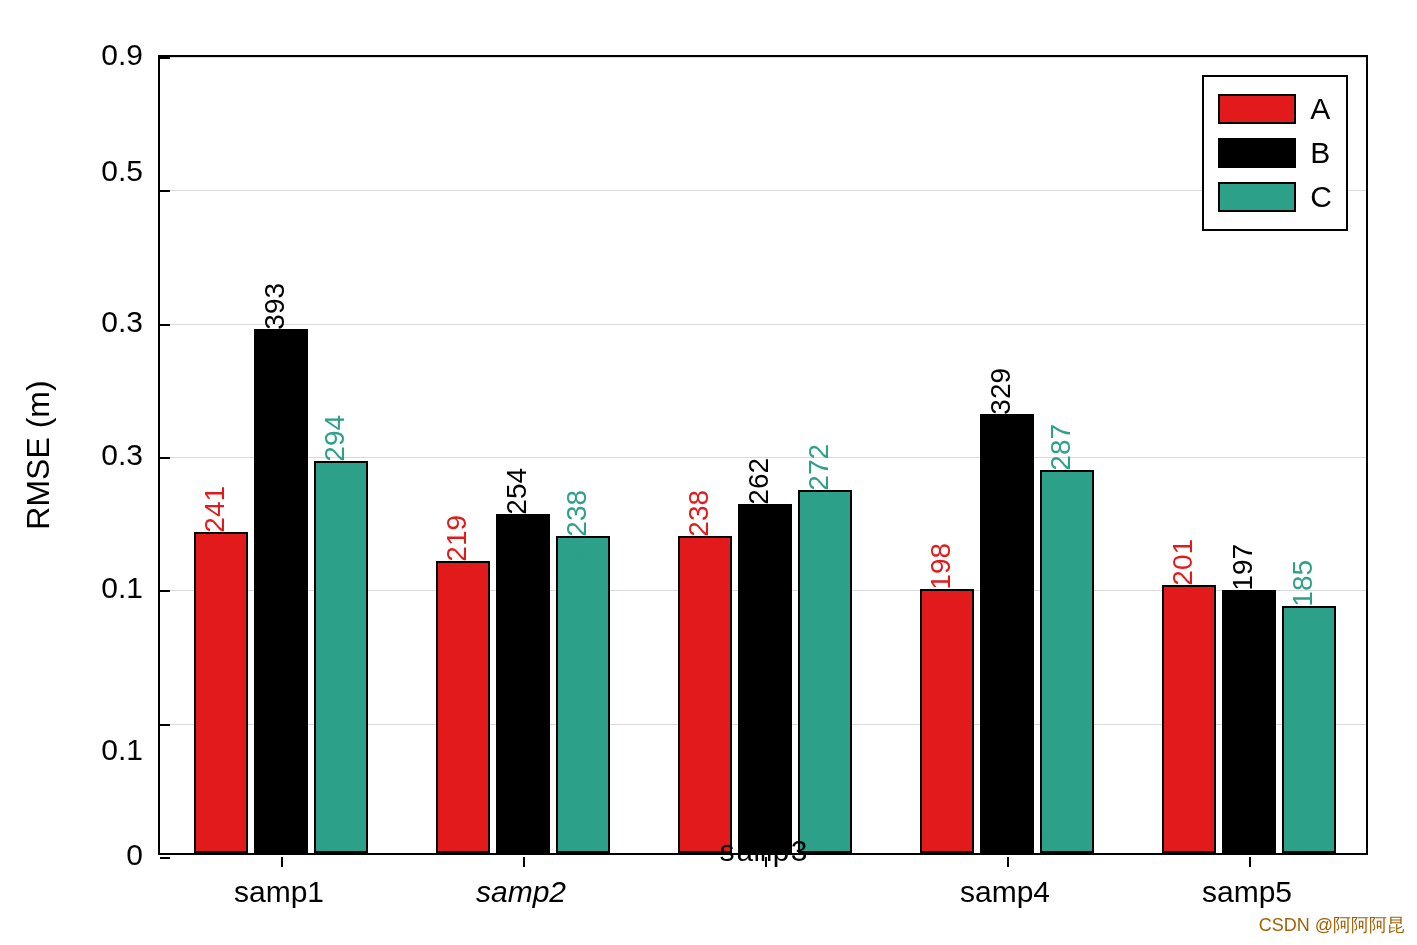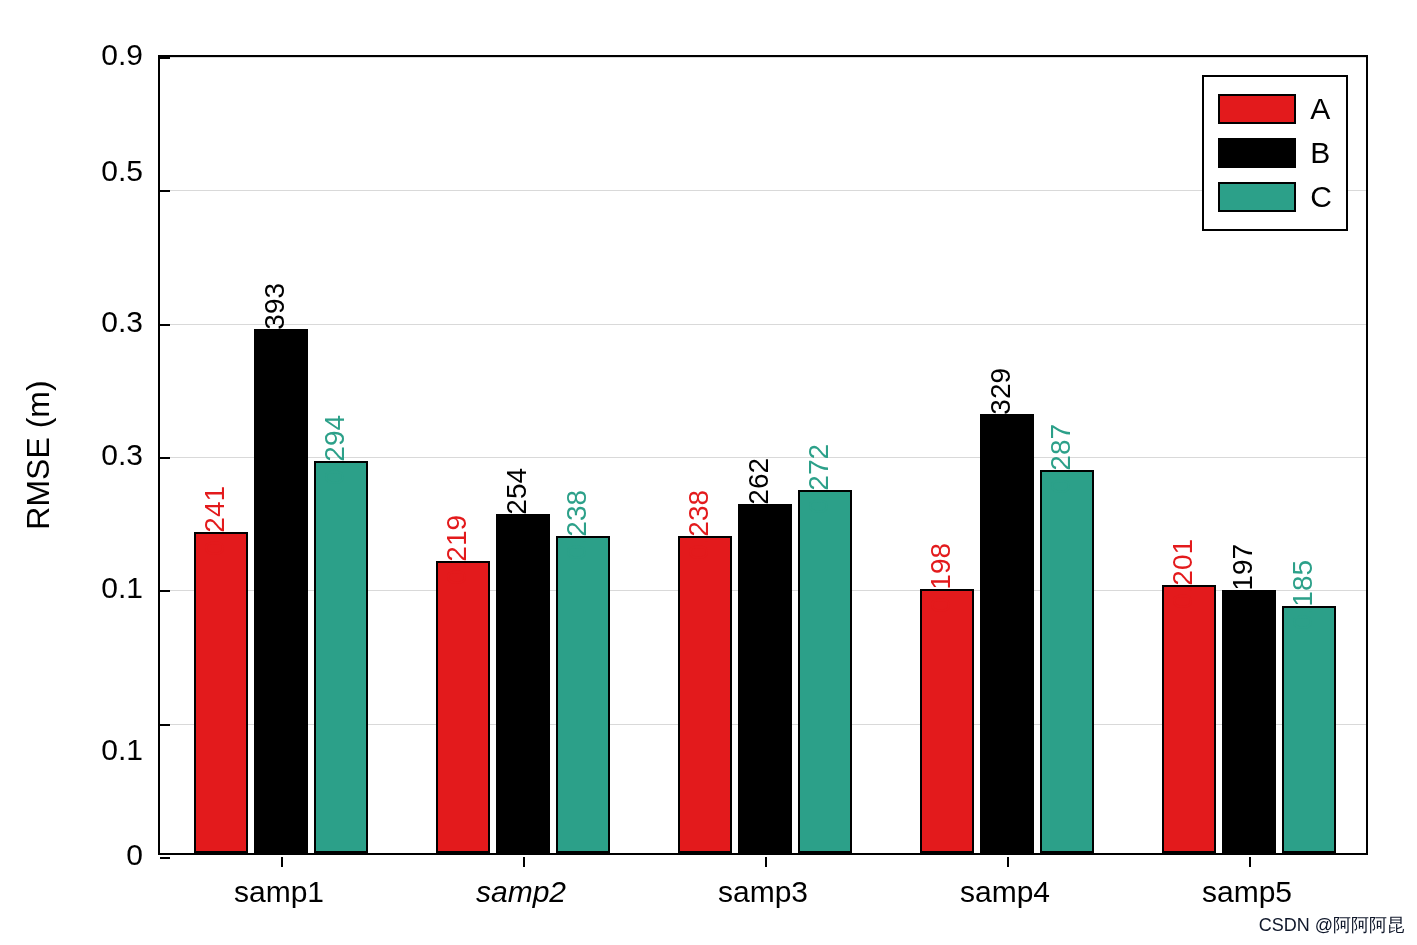--- a/index.html
+++ b/index.html
@@ -94,21 +94,21 @@
   }
   .legend-text {
     font-size: 30px;
     color: #000;
   }
   .watermark {
     position: absolute;
     right: 12px;
     bottom: 8px;
     font-size: 18px;
-    color: #0f172a;
+    color: #a16207;
   }
 </style>
 </head>
 <body>
 
 <div class="stage" id="stage">
     <div class="plot-area" style="left: 158px; top: 55px; width: 1210px; height: 800px;">
       <div class="ytick-mark" style="left: 0px; top: 800px;"></div>
       <div class="gridline" style="top: 666.667px;"></div>
       <div class="ytick-mark" style="left: 0px; top: 666.667px;"></div>
@@ -152,21 +152,21 @@
     <div class="ytick-label" style="left: 83px; width: 60px; top: 55px;">0.9</div>
     <div class="ylabel" style="left: 38px; top: 455px;">RMSE (m)</div>
     <div class="xtick-label" style="left: 279px; top: 875px; text-align: center;">samp1</div>
     <div class="bar-label" style="color: rgb(227, 26, 28); left: 231px; top: 523.667px;">0.241</div>
     <div class="bar-label" style="color: rgb(0, 0, 0); left: 291px; top: 321px;">0.393</div>
     <div class="bar-label" style="color: rgb(44, 160, 137); left: 351px; top: 453px;">0.294</div>
     <div class="xtick-label" style="left: 521px; top: 875px; font-style: italic;">samp2</div>
     <div class="bar-label" style="color: rgb(227, 26, 28); left: 473px; top: 553px;">0.219</div>
     <div class="bar-label" style="color: rgb(0, 0, 0); left: 533px; top: 506.333px;">0.254</div>
     <div class="bar-label" style="color: rgb(44, 160, 137); left: 593px; top: 527.667px;">0.238</div>
-    <div class="xtick-label" style="left: 763px; top: 875px;">samp3</div>
+    <div class="xtick-label" style="left: 763px; top: 836px; font-family: Liberation Mono, monospace;">samp3</div>
     <div class="bar-label" style="color: rgb(227, 26, 28); left: 715px; top: 527.667px;">0.238</div>
     <div class="bar-label" style="color: rgb(0, 0, 0); left: 775px; top: 495.667px;">0.262</div>
     <div class="bar-label" style="color: rgb(44, 160, 137); left: 835px; top: 482.333px;">0.272</div>
     <div class="xtick-label" style="left: 1005px; top: 875px;">samp4</div>
     <div class="bar-label" style="color: rgb(227, 26, 28); left: 957px; top: 581px;">0.198</div>
     <div class="bar-label" style="color: rgb(0, 0, 0); left: 1017px; top: 406.333px;">0.329</div>
     <div class="bar-label" style="color: rgb(44, 160, 137); left: 1077px; top: 462.333px;">0.287</div>
     <div class="xtick-label" style="left: 1247px; top: 875px; text-align: center;">samp5</div>
     <div class="bar-label" style="color: rgb(227, 26, 28); left: 1199px; top: 577px;">0.201</div>
     <div class="bar-label" style="color: rgb(0, 0, 0); left: 1259px; top: 582.333px;">0.197</div>

